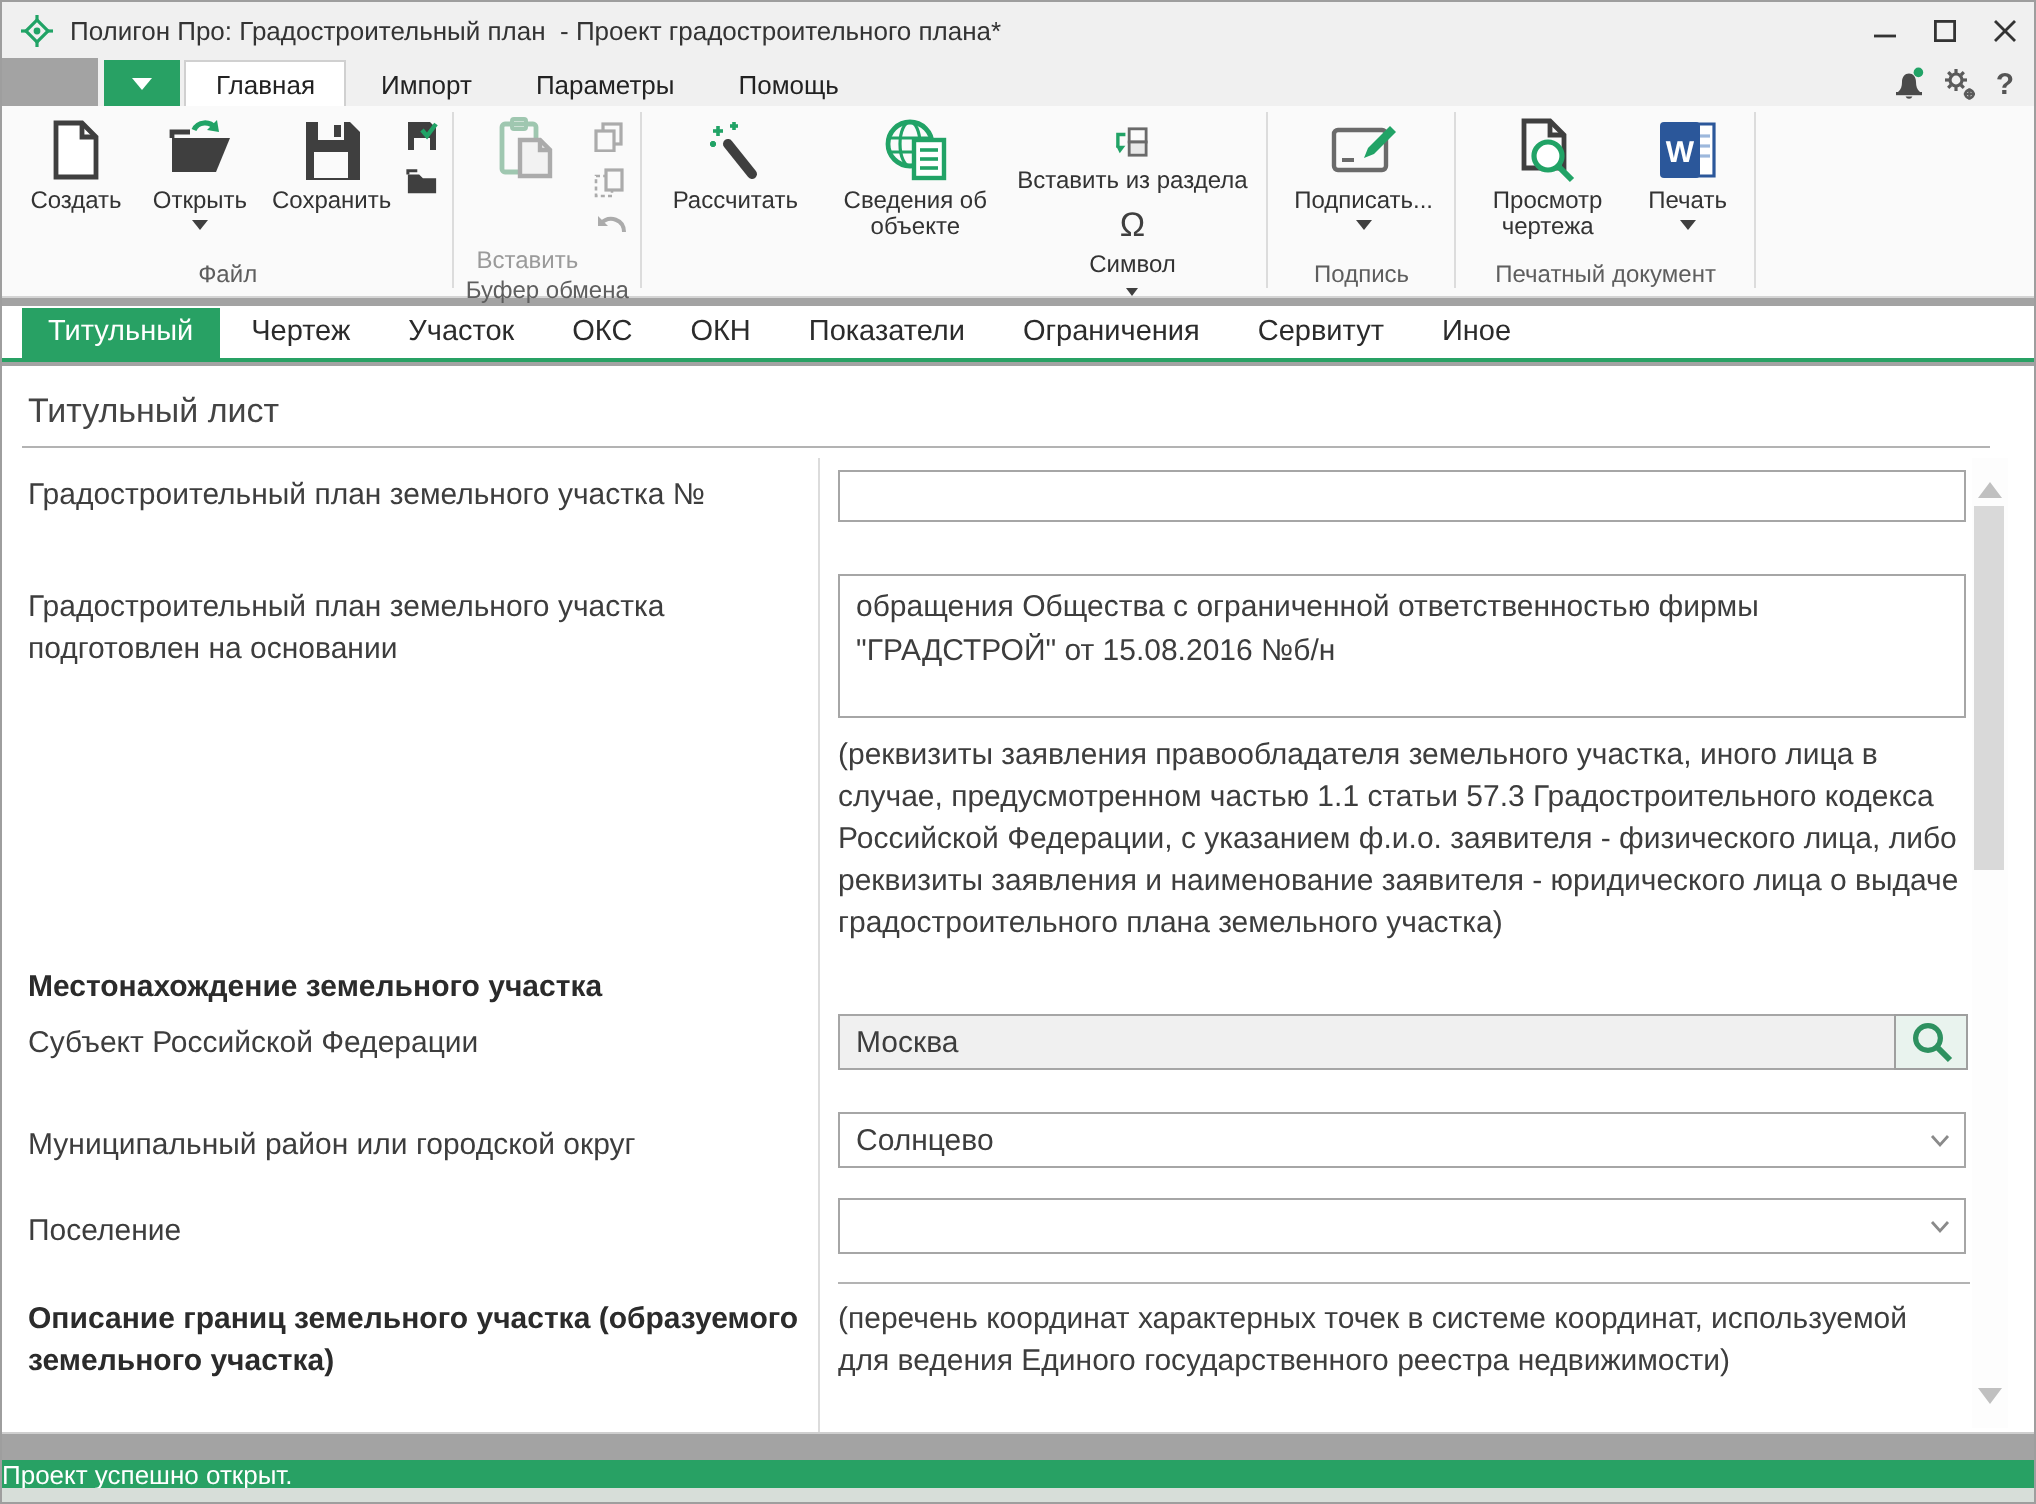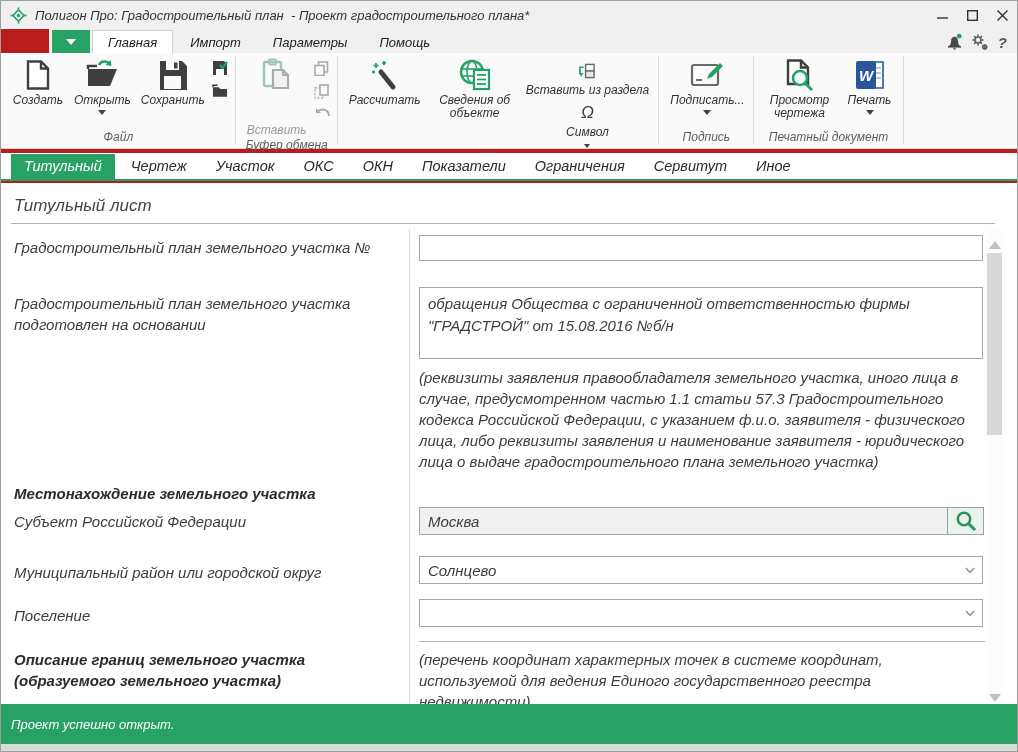--- a/index.html
+++ b/index.html
@@ -1,16 +1,16 @@
 <!DOCTYPE html>
 <html lang="ru"><head>
 <meta charset="utf-8">
 <style>
   html,body{margin:0;padding:0;background:#e8e8e8;font-family:"Liberation Sans",sans-serif;}
-  .window{position:relative;width:1016px;height:750px;border:1px solid #9e9e9e;background:#b91c1c;overflow:hidden;font-style:italic;}
+  .window{position:relative;width:1016px;height:750px;border:1px solid #9e9e9e;background:#a3a3a3;overflow:hidden;}
   
   .titlebar{position:absolute;top:0;left:0;right:0;height:28px;background:#f0f0f0;display:flex;align-items:center;}
   .app-icon{margin-left:9px;width:17px;height:17px;flex:none;}
   .title-text{font-size:13px;color:#333;margin-left:8px;white-space:pre;}
   .win-controls{margin-left:auto;display:flex;height:28px;}
   .win-btn{width:30px;height:28px;display:flex;align-items:center;justify-content:center;}
   
   .menubar{position:absolute;top:28px;left:0;right:0;height:24px;background:#f0f0f0;display:flex;align-items:flex-end;margin-left:48px;}
   .app-menu-btn{width:38px;height:23px;background:#28a164;margin-left:3px;display:flex;align-items:center;justify-content:center;}
   .tri-down-white{width:0;height:0;border:5px solid transparent;border-top:6px solid #fff;margin-top:5px;}
@@ -52,21 +52,21 @@
   .combo.gray{background:#f0f0f0;width:552px;}
   .combo .chev{position:absolute;right:7px;top:10px;}
   .search-btn{position:absolute;left:946px;width:37px;height:28px;border:1px solid #9f9f9f;box-sizing:border-box;background:#e9f3ee;display:flex;align-items:center;justify-content:center;}
   .field-sep{position:absolute;left:418px;width:566px;border-top:1px solid #b3b3b3;}
   
   .scrollbar{position:absolute;left:985px;width:18px;top:46px;bottom:2px;background:#fdfdfd;}
   .sb-up{position:absolute;top:6px;left:3px;width:0;height:0;border:6px solid transparent;border-bottom:8px solid #c0c0c0;}
   .sb-thumb{position:absolute;top:24px;left:1px;width:15px;height:182px;background:#d9d9d9;}
   .sb-down{position:absolute;bottom:6px;left:3px;width:0;height:0;border:6px solid transparent;border-top:8px solid #c0c0c0;}
   
-  .statusbar{position:absolute;left:0;right:0;bottom:7px;height:40px;background:#28a164;color:#fff;font-size:13px;display:flex;align-items:center;padding-left:10px;}
+  .statusbar{position:absolute;left:0;right:0;bottom:7px;height:14px;background:#28a164;color:#fff;font-size:13px;display:flex;align-items:center;padding-left:0;}
   .bottom-strip{position:absolute;left:0;right:0;bottom:0;height:7px;background:#d7ded9;}
   svg{display:block;}
 </style>
 </head>
 <body>
 
 <div class="window">
 
   <div class="titlebar">
     <span class="app-icon">

